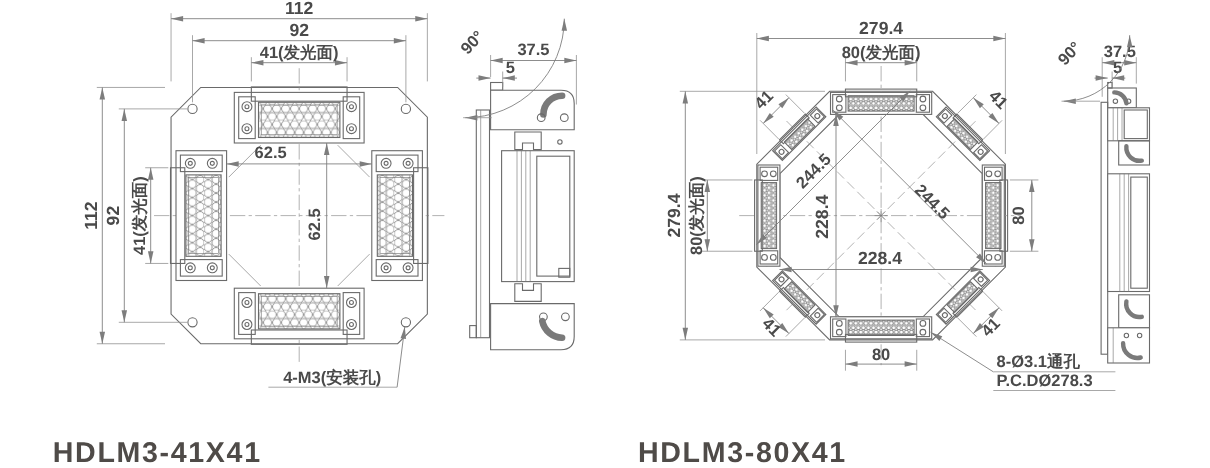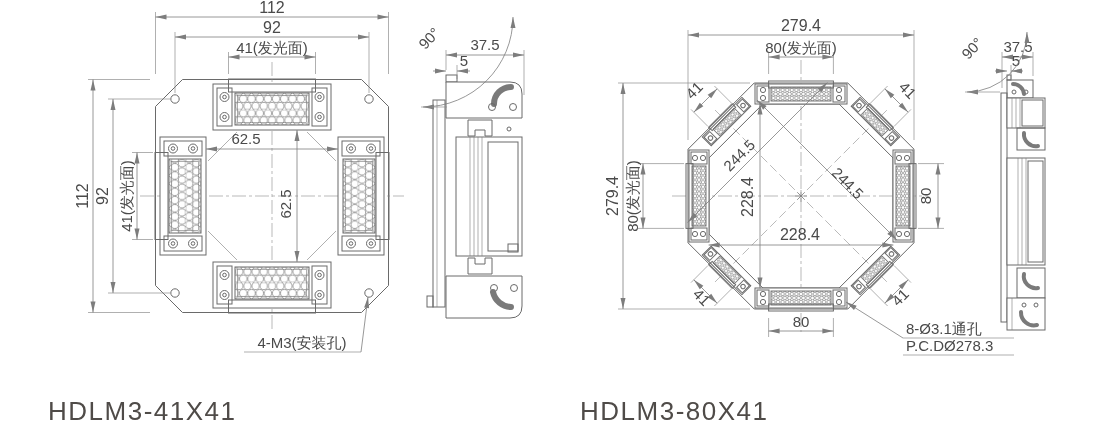--- a/index.html
+++ b/index.html
@@ -1,17 +1,17 @@
 <!DOCTYPE html>
 <html><head>
 <meta charset="utf-8">
 <style>
   html,body{margin:0;padding:0;background:#fff;}
   .canvas{position:relative;width:1100px;height:425px;background:#ffffff;overflow:hidden;
-          font-family:"Liberation Sans","DejaVu Sans",sans-serif;}
+          font-family:"Liberation Sans","DejaVu Sans",sans-serif;font-weight:bold;}
   svg text{font-family:"Liberation Sans","DejaVu Sans",sans-serif;fill:#4a4a4a;font-size:16px;}
   .t15{font-size:15px;}
   .g  {stroke:#6a6a6a;stroke-width:1;fill:none;}
   .gf {stroke:#6a6a6a;stroke-width:1;fill:#ffffff;}
   .thin{stroke:#7a7a7a;stroke-width:0.6;fill:none;}
   .dim{stroke:#7d7d7d;stroke-width:0.8;fill:none;}
   .ext{stroke:#8e8e8e;stroke-width:0.7;fill:none;}
   .cl {stroke:#9c9c9c;stroke-width:0.7;fill:none;stroke-dasharray:14 3 3 3;}
   .dia{stroke:#9c9c9c;stroke-width:0.7;fill:none;stroke-dasharray:9 4;}
   .slot{stroke:#7a7a7a;fill:none;stroke-linecap:round;}

